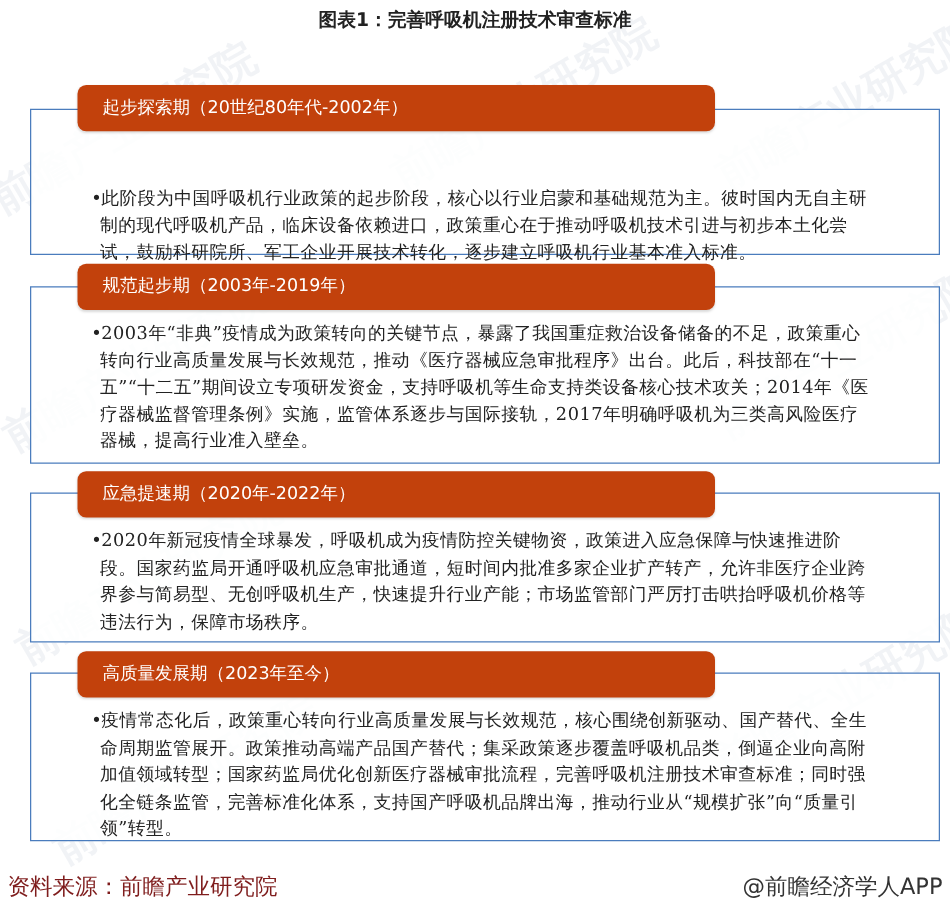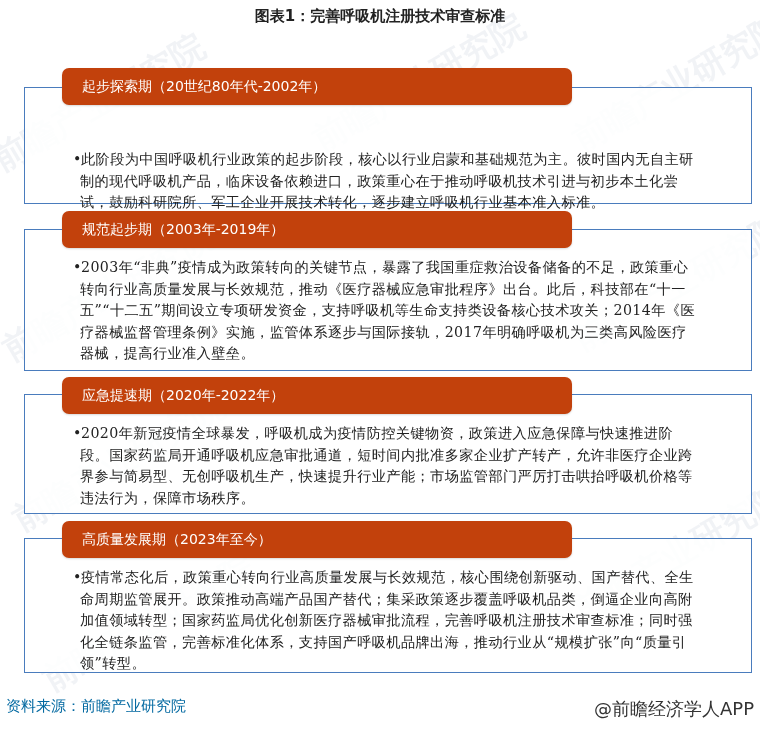--- a/index.html
+++ b/index.html
@@ -28,21 +28,21 @@
       color:#ffffff; font-family:"DejaVu Sans", "Liberation Sans", sans-serif;
       font-size:14px; line-height:37px; padding-left:20px; box-sizing:border-box;
     }
     .body-text {
       position:absolute; left:80px; width:620px;
       font-size:14.2px; line-height:21.5px; color:#222; letter-spacing:0.4px;
       text-indent:-7px;
     }
     .bullet { display:inline-block; width:8px; text-indent:0; }
     .footer-left {
-      position:absolute; left:6px; top:697px; font-size:15px; color:#0369a1;
+      position:absolute; left:6px; top:697px; font-size:18px; color:#7f1d1d;
       font-family:"DejaVu Sans", "Liberation Sans", sans-serif;
     }
     .footer-right {
       position:absolute; right:6px; top:697px; font-size:18px; color:#333;
       font-family:"DejaVu Sans", "Liberation Sans", sans-serif;
     }
   </style>
 </head>
 <body>
 

